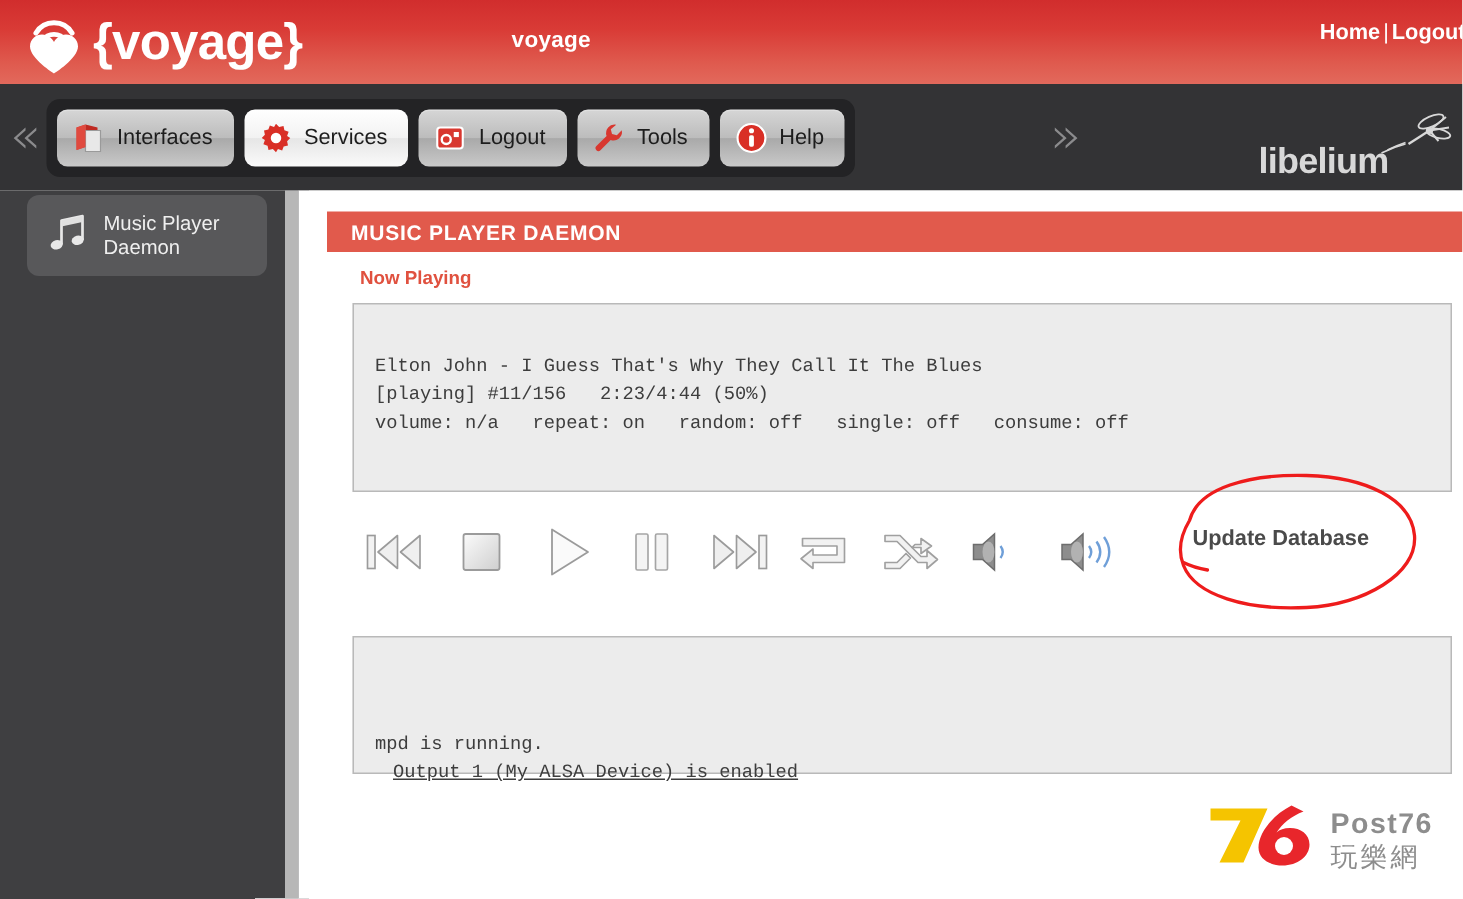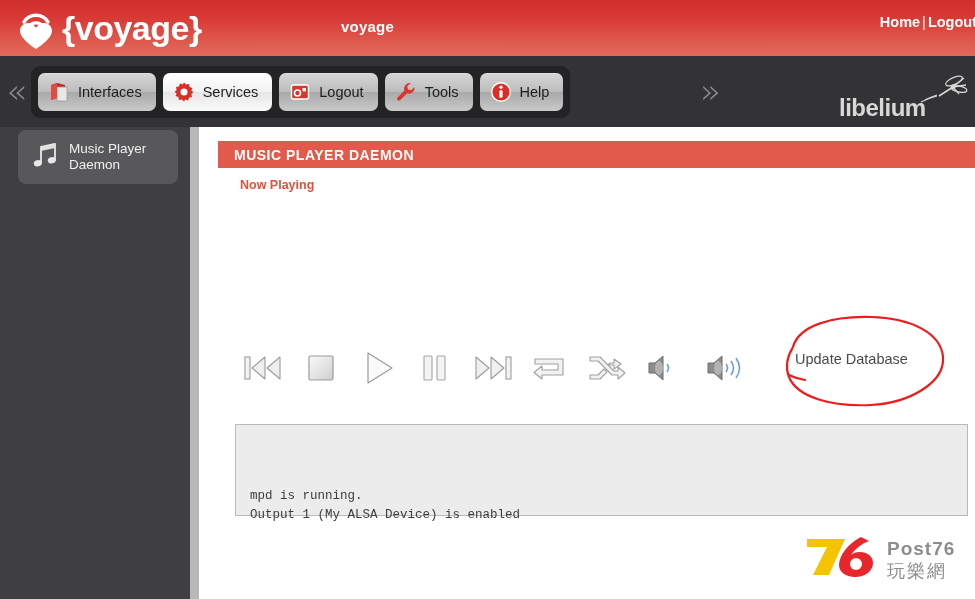--- a/index.html
+++ b/index.html
@@ -126,21 +126,21 @@
   .transport{
     position:absolute;left:36px;top:213px;height:60px;
     display:flex;align-items:center;
   }
   .tbtn{
     width:57px;height:52px;display:flex;align-items:center;justify-content:center;
     cursor:pointer;
   }
   .update-db{
     position:absolute;left:596px;top:224px;
-    font-size:14.5px;font-weight:normal;color:#4a4a4a;cursor:pointer;
+    font-size:14.5px;font-weight:bold;color:#4a4a4a;cursor:pointer;
     white-space:nowrap;
   }
   .annot{
     position:absolute;left:560px;top:186px;width:200px;height:100px;
     pointer-events:none;
   }
 
   
   .svc-bar{
     position:absolute;left:36px;top:425px;
@@ -270,20 +270,25 @@
     </div>
   </div>
   <div class="sidebar-divider"></div>
 
   <div class="content">
 
     <div class="page-title">MUSIC PLAYER DAEMON</div>
 
     <div class="section-label" style="left:41px;top:51px;">Now Playing</div>
 
+    <div class="panel" style="left:36px;top:75px;width:733px;height:126px;">
+      <div class="mono" style="position:absolute;left:14px;top:32px;">Elton John - I Guess That's Why They Call It The Blues</div>
+      <div class="mono" style="position:absolute;left:14px;top:51px;">[playing] #11/156   2:23/4:44 (50%)</div>
+      <div class="mono" style="position:absolute;left:14px;top:70px;">volume: n/a   repeat: on   random: off   single: off   consume: off</div>
+    </div>
 
     <div class="transport">
 
       <div class="tbtn">
         <span>
         <svg width="44" height="32" viewBox="0 0 44 32">
           <rect x="3" y="5" width="5" height="22" fill="#f3f3f3" stroke="#9b9b9b" stroke-width="1.1"></rect>
           <path d="M23 5 L23 27 L10 16 Z" fill="#efefef" stroke="#9b9b9b" stroke-width="1.1" stroke-linejoin="round"></path>
           <path d="M38 5 L38 27 L25 16 Z" fill="#efefef" stroke="#9b9b9b" stroke-width="1.1" stroke-linejoin="round"></path>
         </svg></span>
@@ -370,21 +375,21 @@
       <svg width="200" height="100" viewBox="0 0 200 100">
         <path d="M34 34 C40 12 74 3 112 4 C152 5 182 20 184 44 C186 70 150 90 112 92 C72 94 38 84 30 64 C26 54 28 44 34 34 Z" fill="none" stroke="#ee1c1c" stroke-width="2.2" stroke-linecap="round"></path>
         <path d="M30 62 C34 64 40 66 46 67" fill="none" stroke="#ee1c1c" stroke-width="2.2" stroke-linecap="round"></path>
       </svg>
     </div>
 
     <div class="section-label" style="left:41px;top:274px;margin-top:42px;">Service Status</div>
 
     <div class="panel" style="left:36px;top:297px;width:733px;height:92px;">
       <div class="mono" style="position:absolute;left:14px;top:62px;">mpd is running.</div>
-      <div class="mono" style="position:absolute;left:14px;top:81px;">Output 1 (My ALSA Device) is enabled</div>
+      <div class="mono" style="position:absolute;left:26px;top:81px;text-decoration:underline;">Output 1 (My ALSA Device) is enabled</div>
     </div>
 
 
     <div class="watermark">
       <svg width="175" height="62" viewBox="0 0 175 62">
         <path d="M8 14 L46 14 L30 50 L14 50 L28 22 L8 22 Z" fill="#f5c400"></path>
         <path d="M62 12 C50 18 40 30 40 40 C40 48 48 52 56 52 C66 52 74 46 74 38 C74 31 68 27 61 27 C57 27 54 28 52 30 C56 24 62 19 70 16 Z" fill="#e8262b"></path>
         <circle cx="57" cy="39" r="6" fill="#ffffff"></circle>
         <text x="88" y="30" font-family="'Liberation Sans',sans-serif" font-size="19" font-weight="bold" fill="#8d8d8d" letter-spacing="1">Post76</text>
         <text x="88" y="52" font-family="'DejaVu Sans',sans-serif" font-size="18" fill="#8d8d8d" letter-spacing="2">玩樂網</text>

